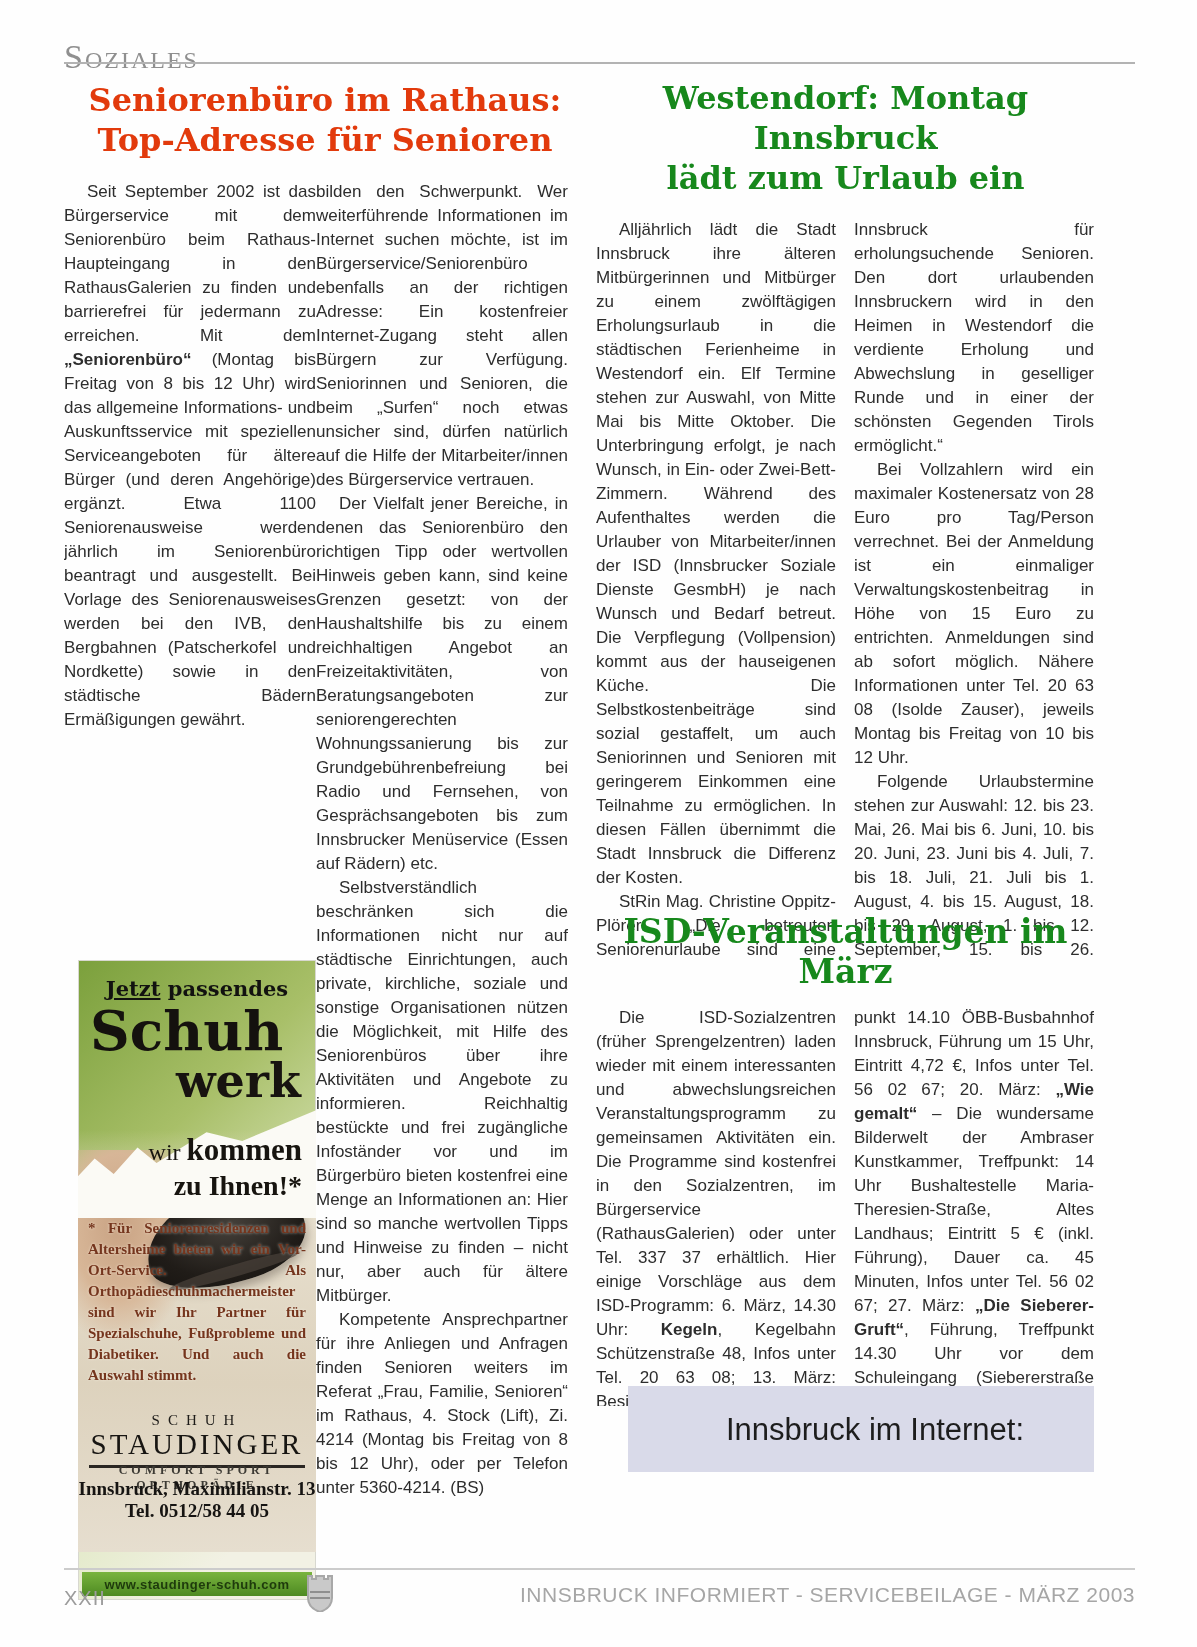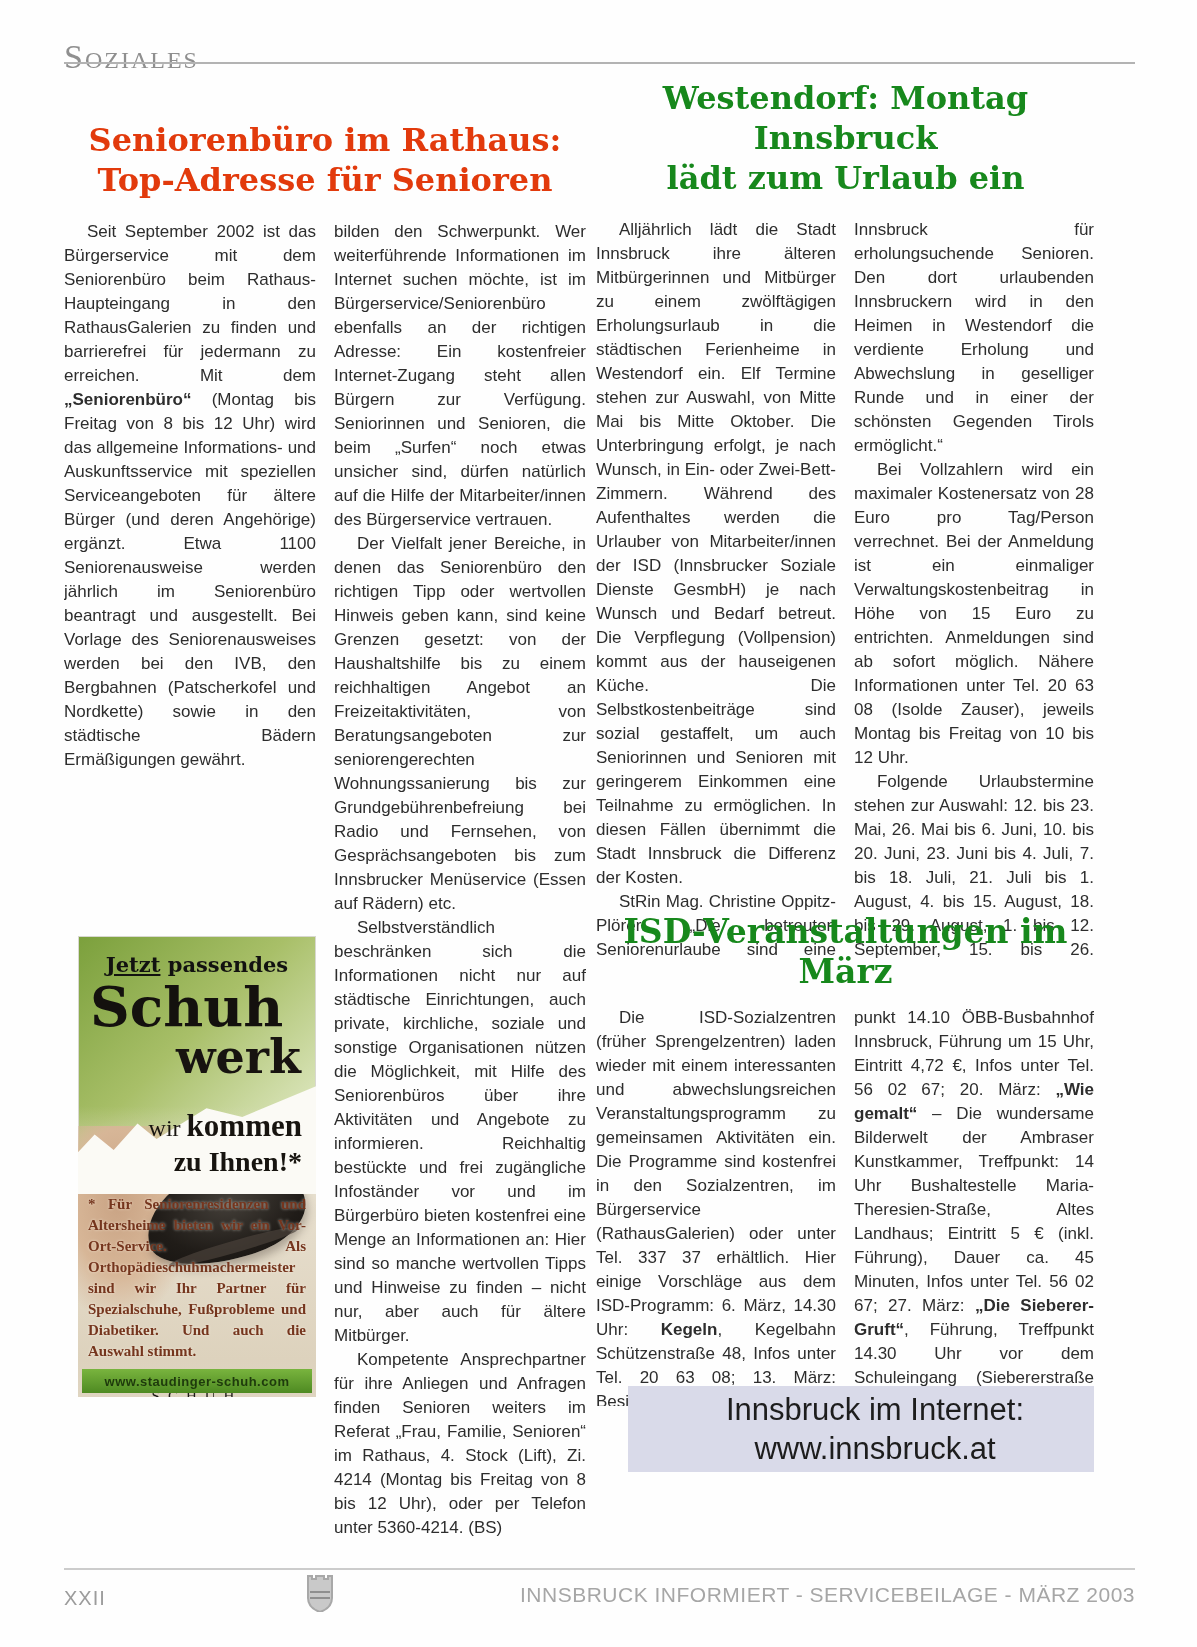--- a/index.html
+++ b/index.html
@@ -15,30 +15,30 @@
     font-size:34px; letter-spacing:2px; color:#8f8f8f;
   }
   .top-rule { position:absolute; left:64px; top:62px; width:1071px; height:2px; background:#b3b3b3; }
 
   
   .article { position:absolute; }
   .headline {
     text-align:center; font-family:"DejaVu Serif", serif; font-weight:bold;
     font-size:32px; line-height:40px; letter-spacing:0;
   }
-  .headline.red   { color:var(--red);margin-top:40px; }
+  .headline.red   { color:var(--red); }
   .headline.green { color:var(--green); }
   .cols { display:flex; margin-top:20px; }
   .col  { text-align:justify; }
   .para { font-size:17px; line-height:24px; color:#2d2d2d; }
   .para.indent { text-indent:1.35em; }
   .para b { font-weight:bold; }
 
   #left-article  { left:64px;  top:80px;  width:522px; }
-  #left-article .cols  { gap:18px; }
+  #left-article .cols  { gap:0; }
   #left-article .col-1 { width:252px; height:772px; overflow:hidden; }
   #left-article .col-2 { width:252px; }
 
   #west-article  { left:596px; top:78px;  width:499px; }
   #west-article .cols  { gap:18px; }
   #west-article .col   { width:240px; height:742px; overflow:hidden; }
 
   #isd-article   { left:596px; top:912px; width:499px; }
   #isd-article .headline { font-size:33px; line-height:40px; text-align:center; }
   #isd-article .cols { gap:18px; margin-top:14px; }
@@ -47,21 +47,21 @@
   
   .internet-box {
     position:absolute; left:628px; top:1386px; width:466px; height:86px;
     background:var(--box-bg); display:flex; flex-direction:column;
     align-items:center; justify-content:center;padding-left:28px;
   }
   .internet-box .line { font-size:31px; line-height:39px; color:#1d1d1d; }
 
   
   .ad {
-    position:absolute; left:78px; top:936px; width:238px; height:461px;
+    position:absolute; left:78px; top:960px; width:238px; height:640px;
     overflow:hidden; background:linear-gradient(135deg,#7ba03c 0%,#a8bf68 30%,#dfe8c2 60%,#f2f1e4 85%);
     box-shadow:0 0 0 1px #d8d8d0 inset;
   }
   .ad-photo { position:absolute; left:0; top:170px; width:238px; height:422px;
     background:linear-gradient(180deg,rgba(236,230,216,0) 0%,#e7dfce 22%,#ddd2bd 60%,#e6decf 100%); }
   .ad-face  { position:absolute; left:-18px; top:20px; width:130px; height:190px;
     background:radial-gradient(ellipse at 45% 40%, #c9a384 0%, #d7b697 45%, rgba(215,182,151,0) 75%); }
   .ad-glass { position:absolute; left:18px; top:58px; width:30px; height:22px;
     border:3px solid #2f2a26; border-radius:40% 40% 45% 45%; transform:rotate(-14deg); opacity:.8; }
   .ad-glass.g2 { left:52px; top:50px; }
@@ -163,21 +163,20 @@
           <p class="para indent">Die ISD-Sozialzentren (früher Sprengelzentren) laden wieder mit einem interessanten und abwechslungsreichen Veranstaltungsprogramm zu gemeinsamen Aktivitäten ein. Die Programme sind kostenfrei in den Sozialzentren, im Bürgerservice (RathausGalerien) oder unter Tel. 337 37 erhältlich. Hier einige Vorschläge aus dem ISD-Programm: 6. März, 14.30 Uhr: <b>Kegeln</b>, Kegelbahn Schützenstraße 48, Infos unter Tel. 20 63 08; 13. März: Besichtigung der  in Wattens, Treff-</p>
         </div>
       <div class="col">
           <p class="para">punkt 14.10 ÖBB-Busbahnhof Innsbruck, Führung um 15 Uhr, Eintritt 4,72 €, Infos unter Tel. 56 02 67; 20. März: <b>„Wie gemalt“</b> – Die wundersame Bilderwelt der Ambraser Kunstkammer, Treffpunkt: 14 Uhr Bushaltestelle Maria-Theresien-Straße, Altes Landhaus; Eintritt 5 € (inkl. Führung), Dauer ca. 45 Minuten, Infos unter Tel. 56 02 67; 27. März: <b>„Die Sieberer-Gruft“</b>, Führung, Treffpunkt 14.30 Uhr vor dem Schuleingang (Siebererstraße 7), Eintritt frei, Dauer ca. 45 Minuten, Infos unter 56 18 66.</p>
         </div>
     </div>
   </div>
 
   <div class="internet-box">
     <div class="line">Innsbruck im Internet:</div>
-    <div class="line">www.innsbruck.at</div>
   </div>
 
   <div class="ad">
     <div class="ad-photo">
       <div class="ad-face"></div>
       <div class="ad-glass"></div>
       <div class="ad-glass g2"></div>
       <div class="ad-shoe"></div>
     </div>
     <div class="ad-tagline"><span class="u">Jetzt</span>&nbsp;<span>passendes</span></div>

